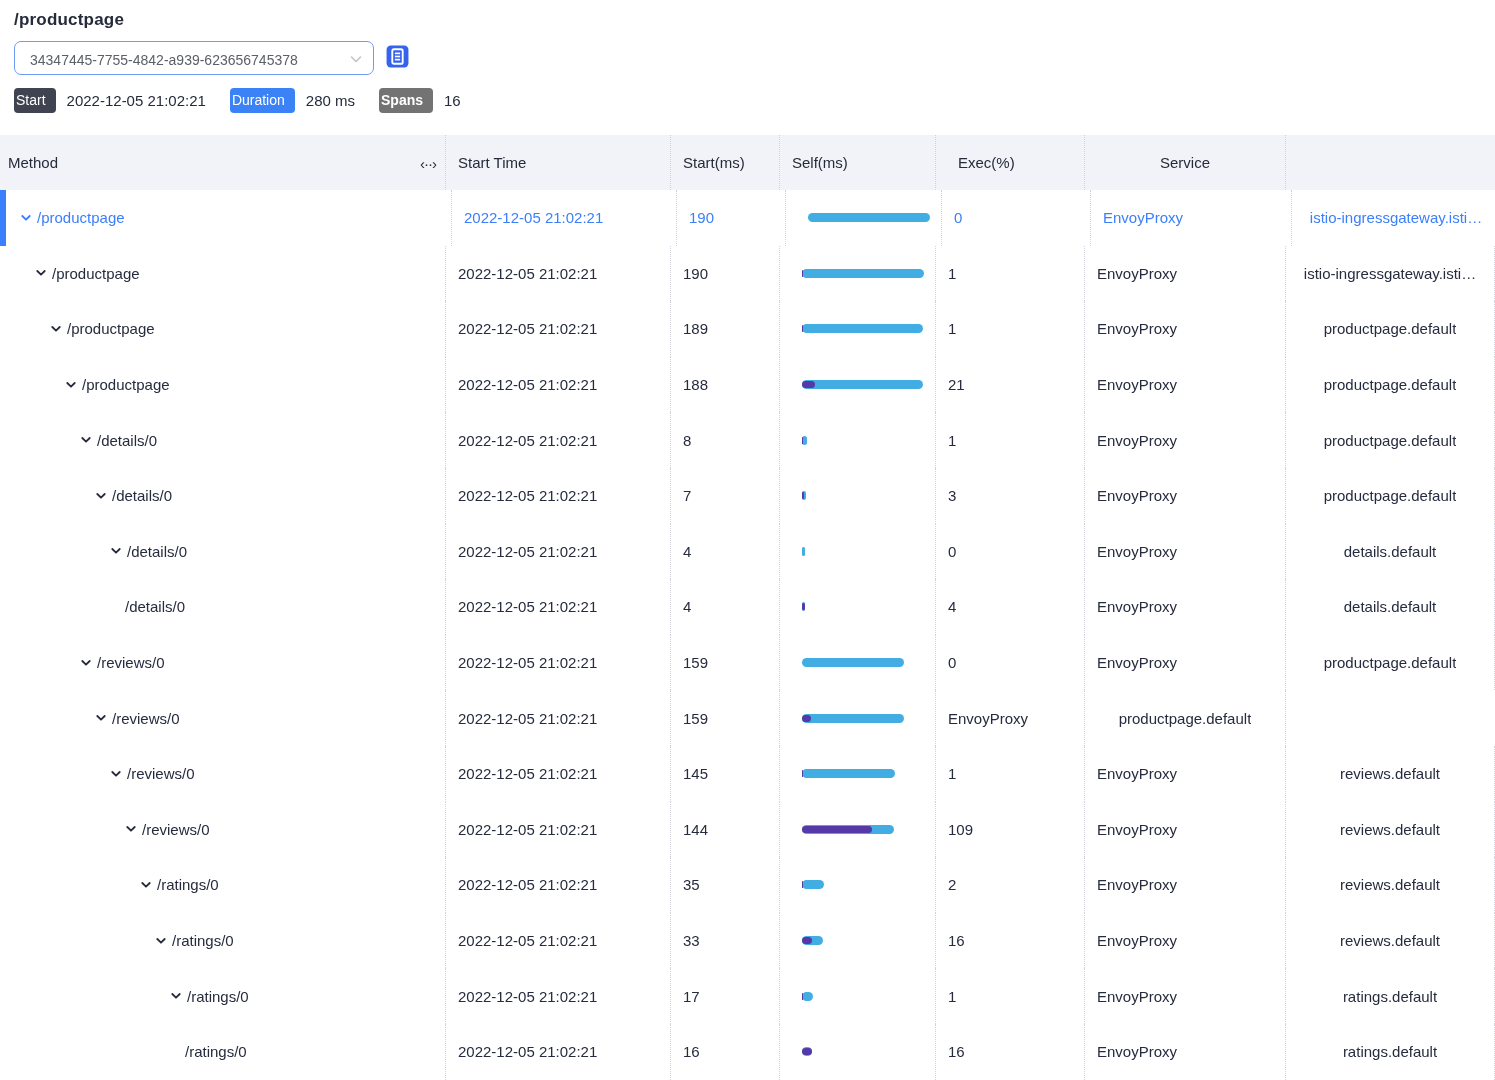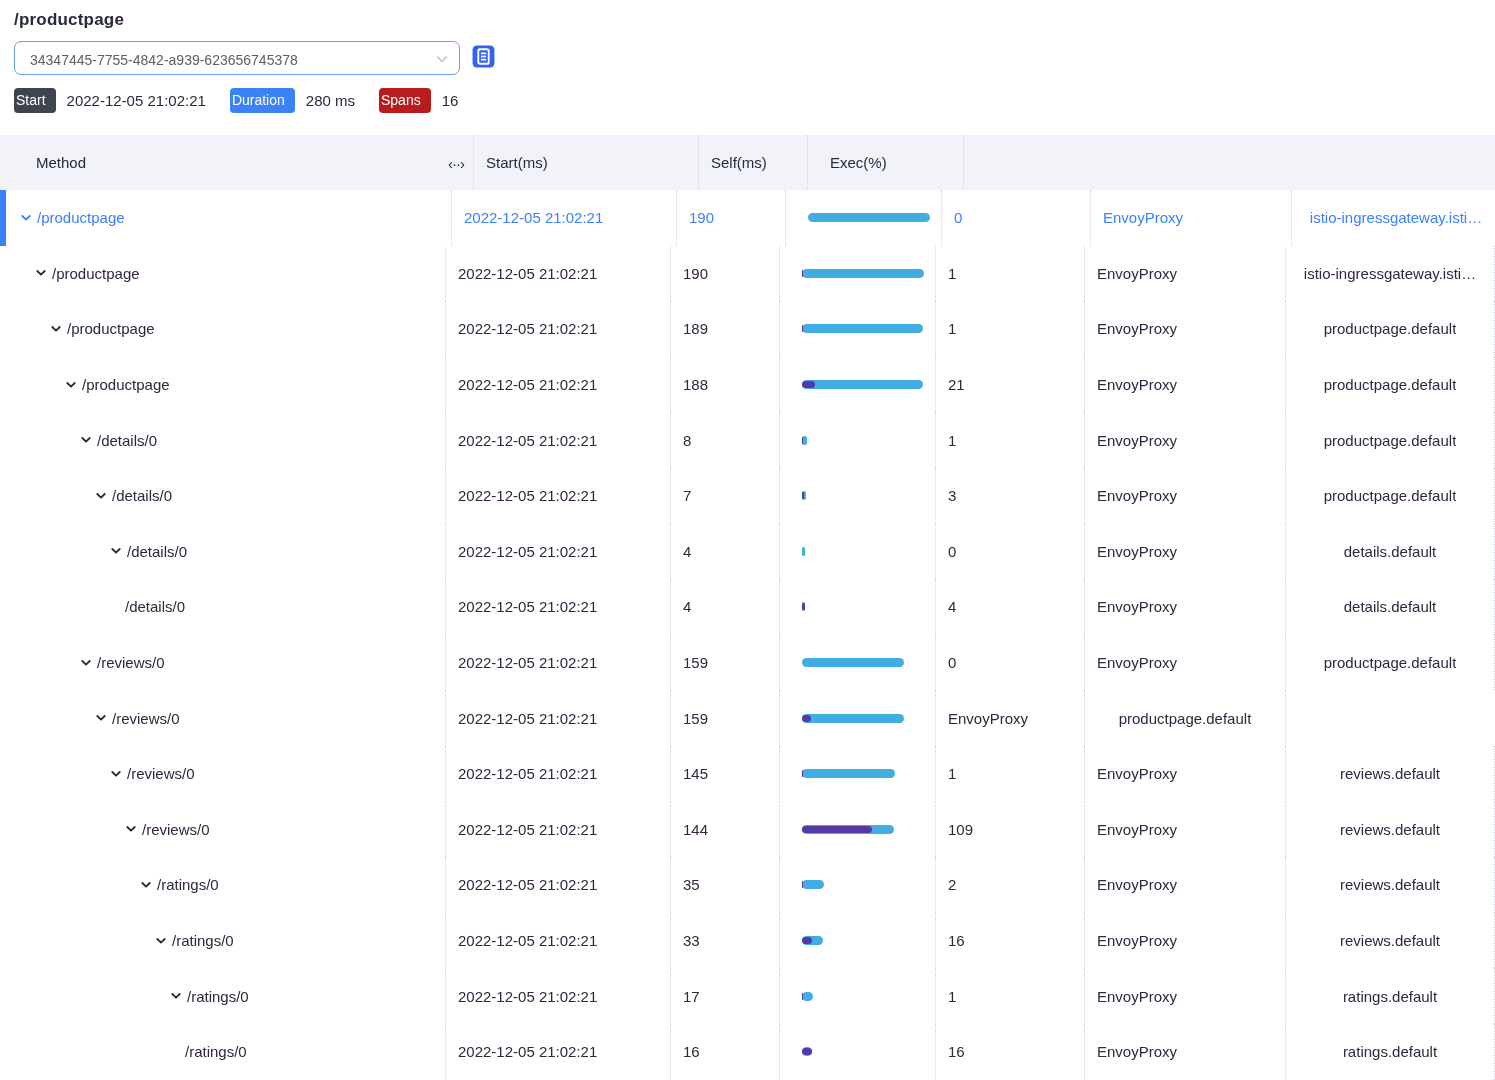--- a/index.html
+++ b/index.html
@@ -7,21 +7,21 @@
     width:1495px;height:1080px;overflow:hidden;
     font-family:"Liberation Sans","DejaVu Sans",sans-serif;
     color:#252b3b;
     -webkit-font-smoothing:antialiased;
   }
   
   .top{height:135px;box-sizing:border-box;padding:10px 14px 0 14px;}
   .page-title{margin:0;font-size:17px;font-weight:bold;color:#252b3b;letter-spacing:.2px;}
   .selector-row{display:flex;align-items:center;margin-top:11px;}
   .trace-select{
-    position:relative;width:446px;height:34px;box-sizing:border-box;
+    position:relative;width:360px;height:34px;box-sizing:border-box;
     border:1px solid #6d9cf3;border-radius:7px;background:#fff;
     display:flex;align-items:center;padding:4px 34px 0 15px;cursor:pointer;
   }
   .trace-select .value{font-size:14px;color:#5c6066;white-space:nowrap;overflow:hidden;text-overflow:ellipsis;}
   .trace-select .chev{position:absolute;right:10px;top:10px;}
   .copy-btn{margin-left:11px;width:26px;height:26px;border:none;background:transparent;padding:0;cursor:pointer;display:flex;align-items:center;}
   .badges-row{display:flex;align-items:center;margin-top:13px;}
   .badge-group{display:flex;align-items:center;margin-right:24px;}
   .badge{
     background:#3f4450;color:#fff;font-size:14px;line-height:1;
@@ -30,21 +30,21 @@
   .badge-value{margin-left:11px;font-size:15px;color:#252b3b;white-space:nowrap;}
   
   .grid-row{
     display:grid;
     grid-template-columns:446px 225px 109px 156px 149px 201px 209px;
   }
   .cell{
     height:100%;box-sizing:border-box;display:flex;align-items:center;
     border-right:1px dotted #cfd2d8;overflow:hidden;white-space:nowrap;
   }
-  .thead{height:55px;background:#f1f3f8;font-size:15px;color:#252b3b;padding-left:28px;}
+  .thead{height:55px;background:#f1f3f8;font-size:15px;color:#252b3b;}
   .thead .cell{position:relative;}
   .thead .c-method{padding-left:8px;}
   .thead .c-start,.thead .c-exec,.thead .c-self,.thead .c-api{padding-left:12px;}
   .thead .c-service{justify-content:center;}
   .resize-icon{
     position:absolute;right:9px;top:50%;transform:translateY(-50%);
     font-size:15px;color:#252b3b;cursor:col-resize;letter-spacing:-1px;
   }
   .tbody .trow{height:55.6px;font-size:15px;color:#262c3e;cursor:pointer;}
   .trow.selected{border-left:6px solid #3b7ffc;}
@@ -92,40 +92,46 @@
   <div class="badges-row">
     <div class="badge-group">
       <span class="badge" style="background: rgb(63, 68, 80);">Start</span>
       <span class="badge-value">2022-12-05 21:02:21</span>
     </div>
     <div class="badge-group">
       <span class="badge" style="background: #3b82f6;">Duration</span>
       <span class="badge-value">280 ms</span>
     </div>
     <div class="badge-group">
-      <span class="badge" style="background: #b91c1c;">Spans</span>
+      <span class="badge" style="background: #737373; font-weight: bold;">Spans</span>
       <span class="badge-value">16</span>
     </div>
   </div>
 </div>
 
 <div class="table">
   <div class="grid-row thead" id="thead" style="background: rgb(241, 243, 248);">
       <div class="cell c-method">
         <span>Method</span>
         <span class="resize-icon">‹··›</span>
       </div>
+      <div class="cell c-start">
+        <span>Start Time</span>
+      </div>
       <div class="cell c-exec">
         <span>Start(ms)</span>
       </div>
       <div class="cell c-self">
         <span>Self(ms)</span>
       </div>
       <div class="cell c-pct">
         <span>Exec(%)</span>
+      </div>
+      <div class="cell c-service">
+        <span>Service</span>
       </div>
     </div>
   <div class="tbody" id="tbody">
       <div class="grid-row trow selected">
         <div class="cell c-method" style="padding-left: 14px;">
           <span class="caret">
             <svg width="12" height="12" viewBox="0 0 12 12">
               <path d="M2.3 4 L6 7.7 L9.7 4" stroke="currentColor" stroke-width="1.8" fill="none" stroke-linecap="round" stroke-linejoin="round"></path>
             </svg>
           </span>

